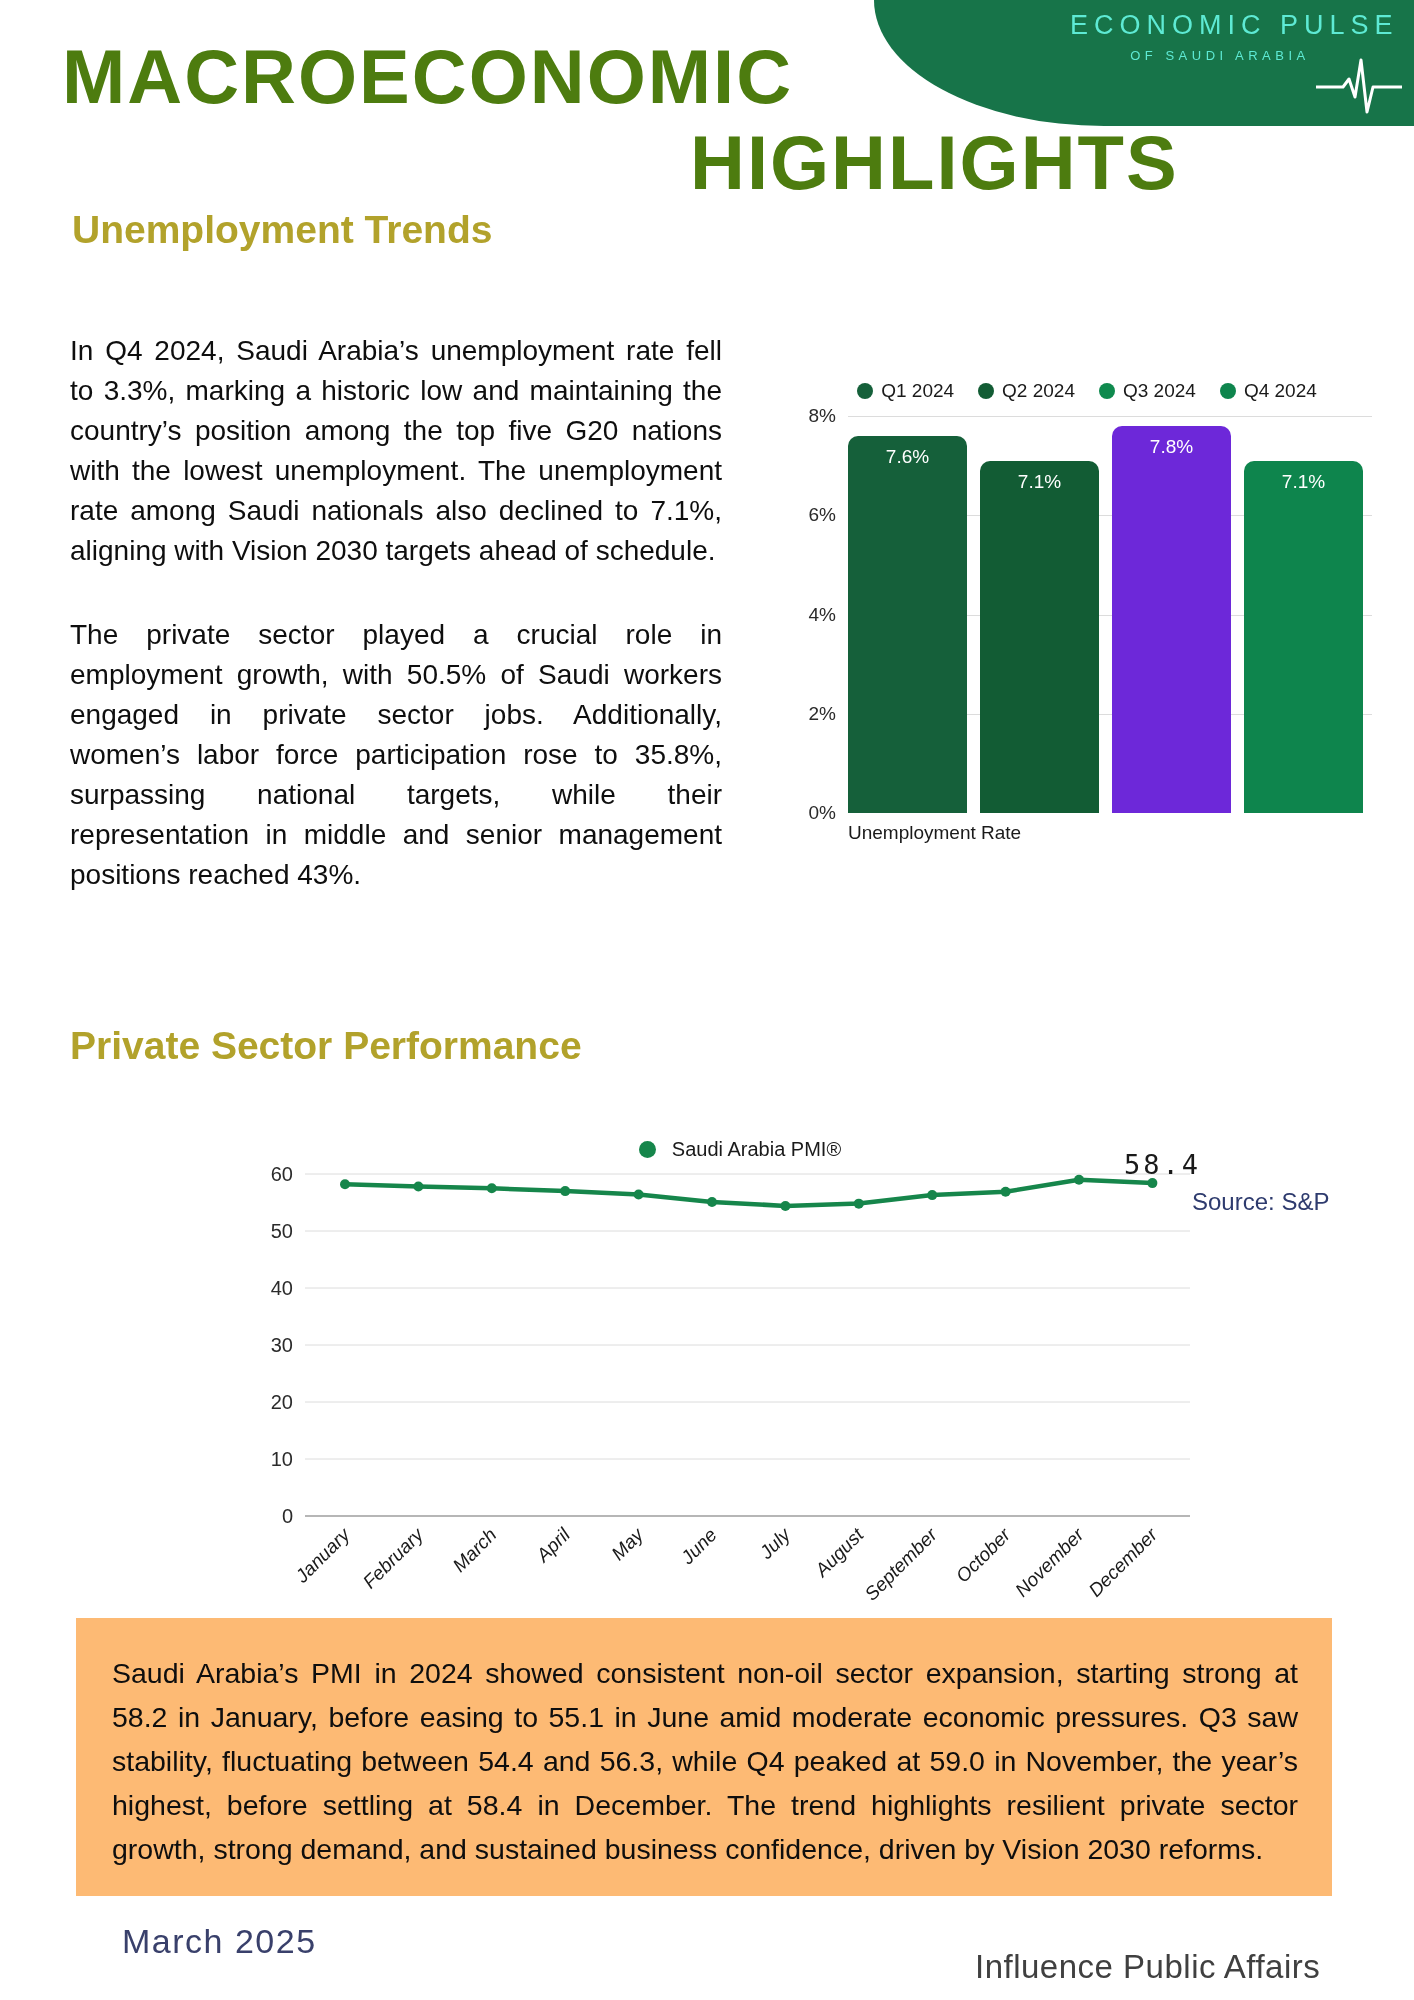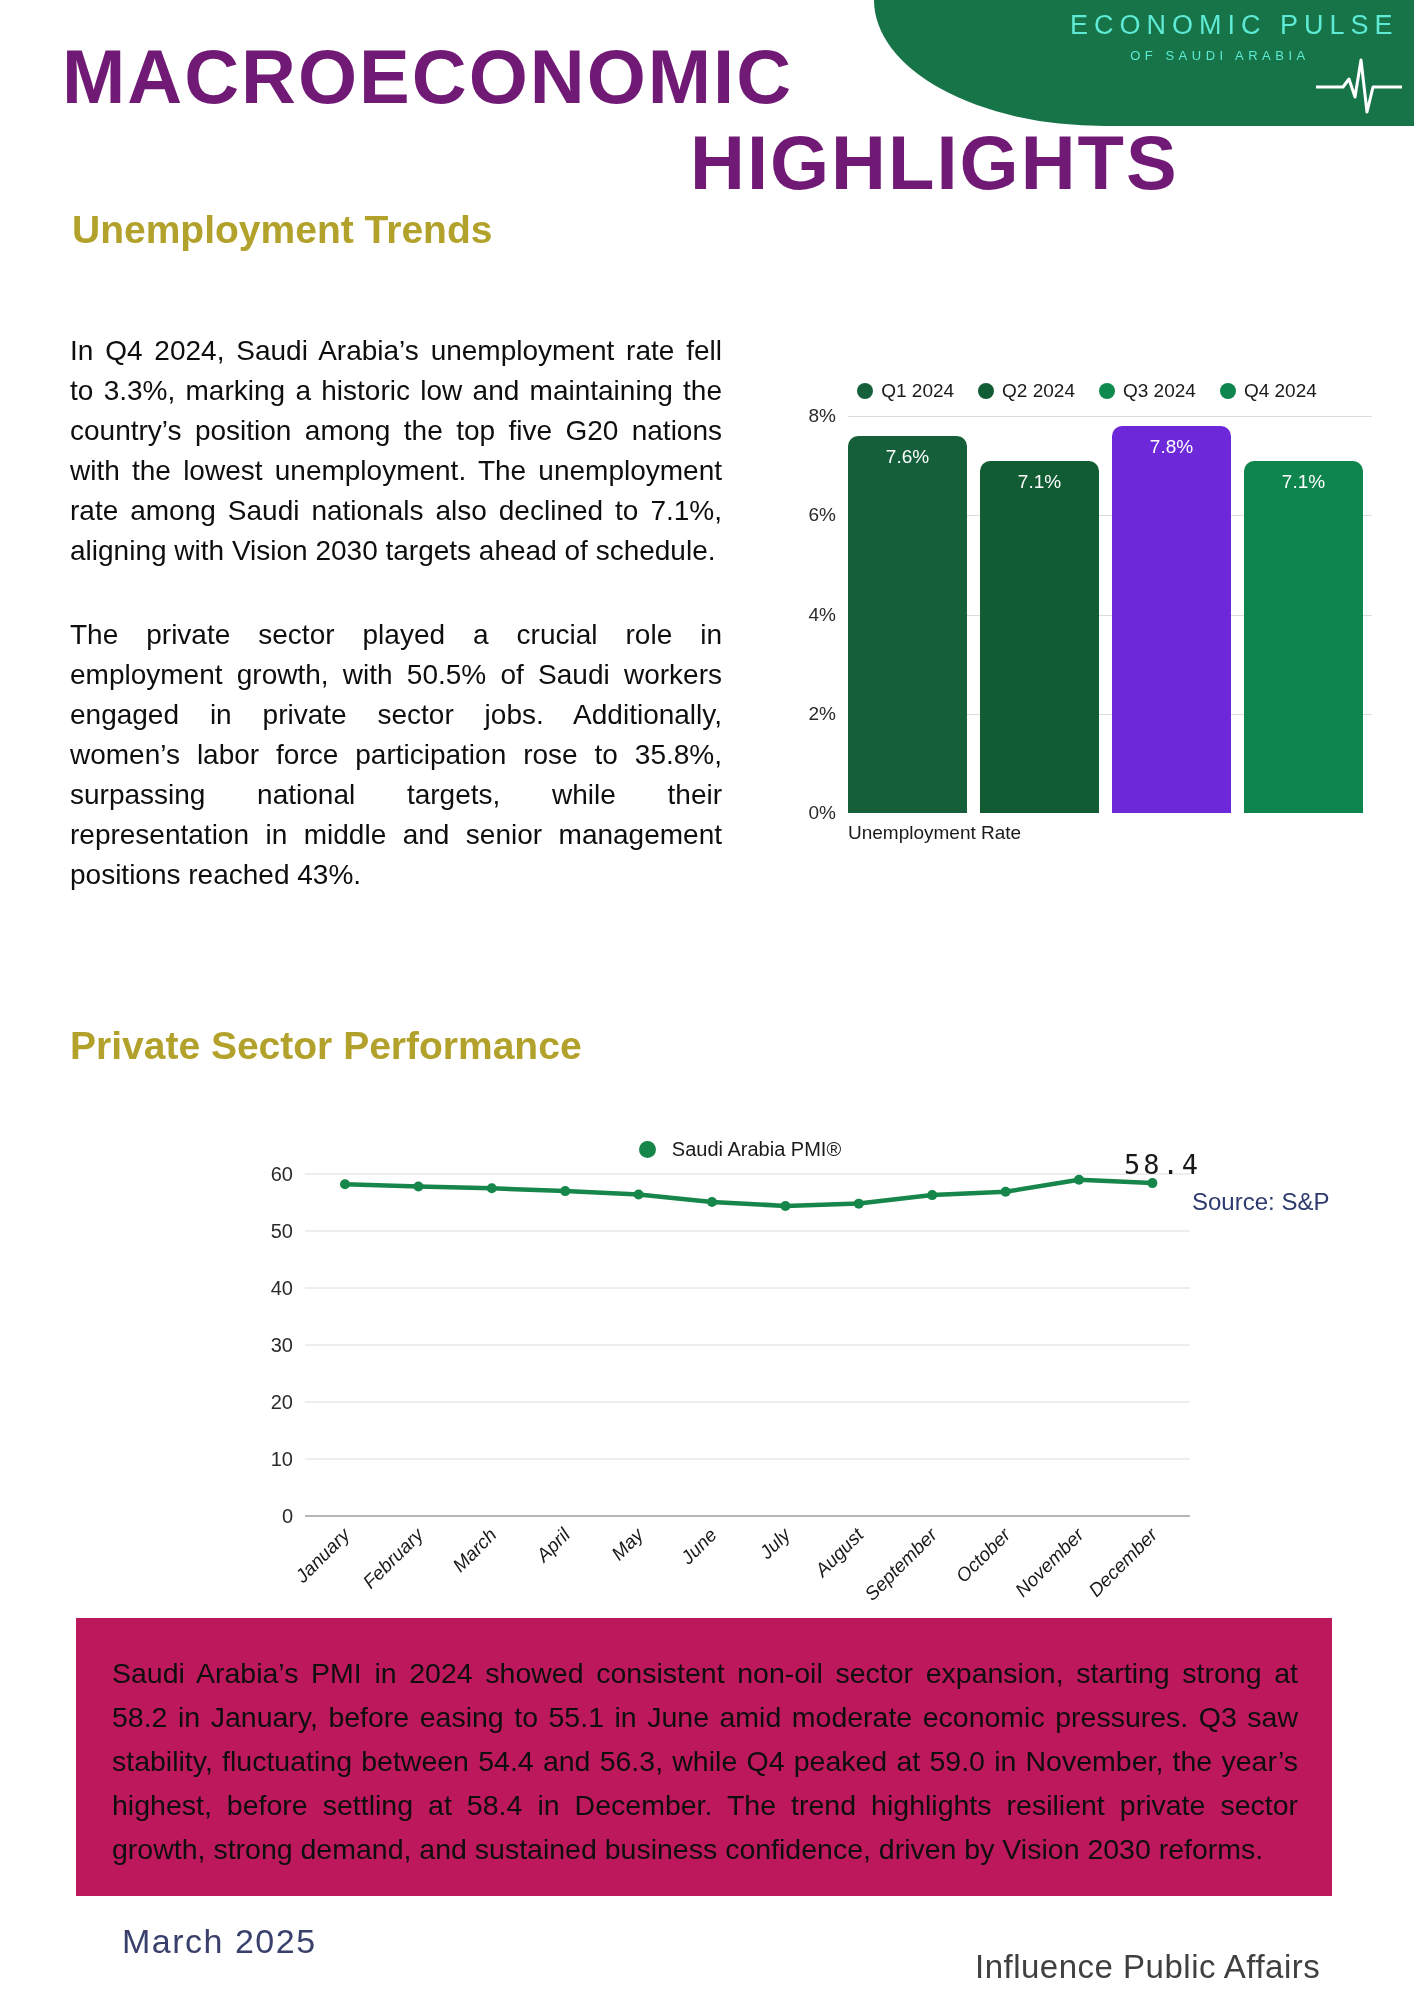--- a/index.html
+++ b/index.html
@@ -8,21 +8,21 @@
 
   
   .brand-blob{position:absolute;top:0;right:0;width:540px;height:126px;background:#177449;
               border-bottom-left-radius:230px 126px;}
   .brand-text{position:absolute;top:10px;right:44px;width:300px;text-align:center;color:#5eead4;}
   .brand-title{font-size:27px;letter-spacing:6px;font-weight:400;white-space:nowrap;}
   .brand-sub{font-size:13px;letter-spacing:4.5px;margin-top:7px;white-space:nowrap;}
   .pulse-icon{position:absolute;right:12px;top:56px;}
 
   
-  .main-title{position:absolute;left:62px;top:34px;color:#701a75;font-weight:700;
+  .main-title{position:absolute;left:62px;top:34px;color:#4d7c0f;font-weight:700;
               font-size:76px;letter-spacing:2px;line-height:86px;}
   .main-title .line2{margin-left:628px;}
   .sec-heading{position:absolute;color:#B2A22B;font-weight:700;font-size:39px;white-space:nowrap;}
   .h-unemp{left:72px;top:208px;}
   .h-priv{left:70px;top:1024px;}
 
   
   .body-col{position:absolute;left:70px;top:331px;width:652px;font-size:28px;line-height:40px;
             text-align:justify;color:#0e0e0e;}
   .body-col p + p{margin-top:44px;}
@@ -42,21 +42,21 @@
   .bar-xlabel{margin-left:48px;margin-top:9px;text-align:left;font-size:19px;color:#1a1a1a;}
 
   
   .line-chart{position:absolute;left:230px;top:1126px;width:1110px;height:505px;}
   .line-legend{position:absolute;left:75px;top:12px;width:870px;display:flex;justify-content:center;
                align-items:center;gap:16px;font-size:20px;color:#1a1a1a;}
   .pmi-svg{position:absolute;left:30px;top:30px;overflow:visible;}
   .chart-source{position:absolute;left:962px;top:62px;font-size:24px;color:#2E3B6E;white-space:nowrap;}
 
   
-  .summary-box{position:absolute;left:76px;top:1618px;width:1256px;height:278px;background:#be185d;}
+  .summary-box{position:absolute;left:76px;top:1618px;width:1256px;height:278px;background:#fdba74;}
   .summary-box p{padding:33px 34px 0 36px;font-size:28.5px;line-height:44px;text-align:justify;color:#0e0e0e;}
 
   
   .footer-date{position:absolute;left:122px;top:1922px;font-size:34px;color:#39406B;letter-spacing:1.5px;white-space:nowrap;}
   .footer-pub{position:absolute;left:975px;top:1948px;font-size:33px;color:#404040;letter-spacing:.5px;white-space:nowrap;}
 </style>
 </head>
 <body>
 
 <div class="page">

